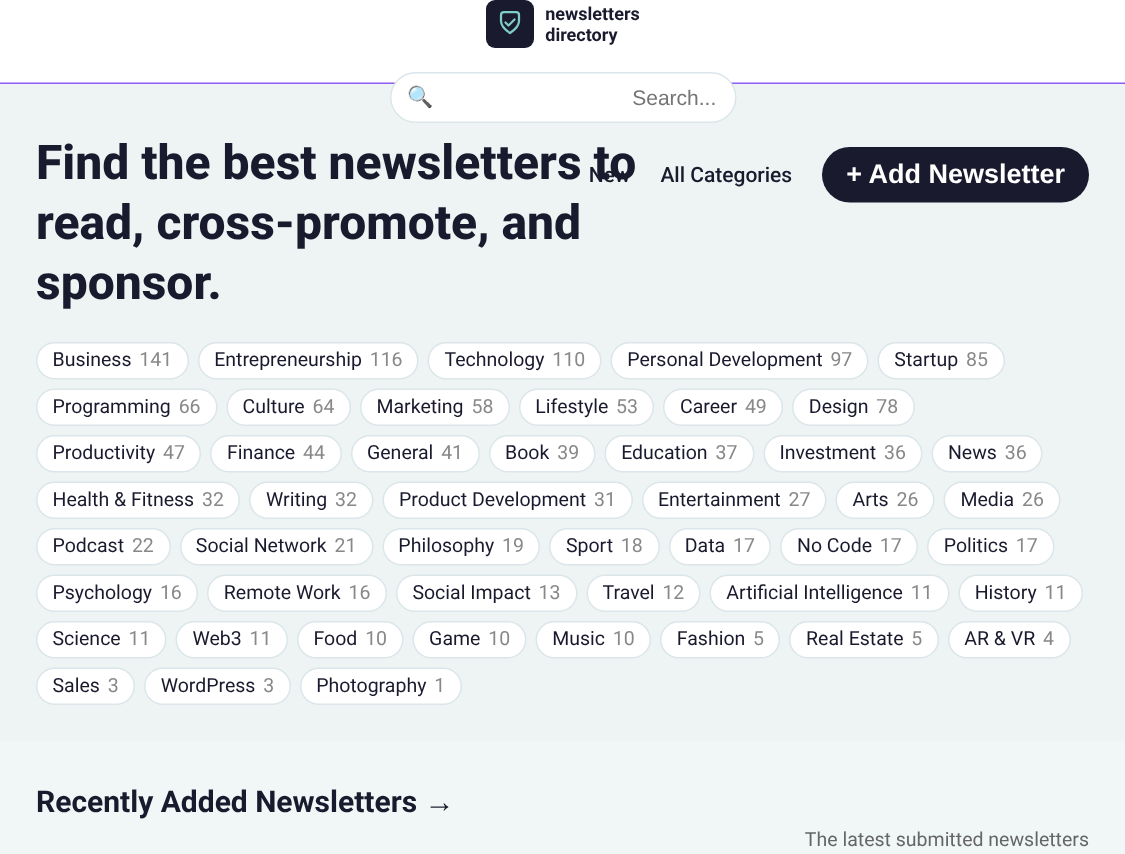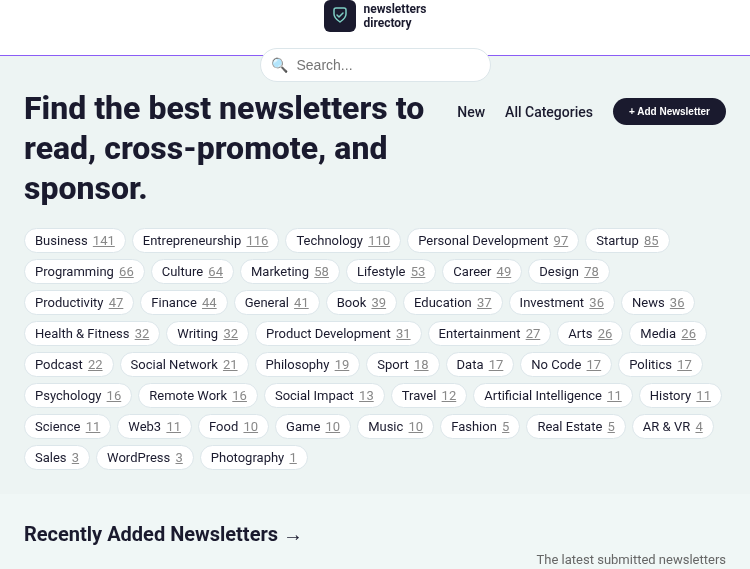--- a/index.html
+++ b/index.html
@@ -53,20 +53,21 @@
     }
     .search-bar input {
       width: 100%;
       padding: 8px 12px 8px 36px;
       border: 1.5px solid #dce6ea;
       border-radius: 20px;
       font-size: 14px;
       background: #fff;
       outline: none;
       color: #999;
+      text-align: right;
     }
     .search-icon-wrap {
       position: absolute;
       left: 12px;
       top: 50%;
       transform: translateY(-50%);
       color: #999;
       font-size: 14px;
     }
     .nav-links {
@@ -80,21 +81,21 @@
       color: #1a1a2e;
       text-decoration: none;
       font-weight: 500;
     }
     .add-btn {
       background: #1a1a2e;
       color: #fff;
       border: none;
       border-radius: 20px;
       padding: 8px 16px;
-      font-size: 10px;
+      font-size: 18px;
       font-weight: 600;
       cursor: pointer;
       white-space: nowrap;
     }
 
     
     .hero {
       background: #edf4f3;
       padding: 32px 24px 24px;
     }
@@ -117,21 +118,20 @@
       border-radius: 16px;
       padding: 4px 10px;
       font-size: 13px;
       color: #1a1a2e;
       cursor: pointer;
       white-space: nowrap;
     }
     .tag .count {
       color: #888;
       margin-left: 2px;
-      text-decoration: underline;
     }
 
     
     .recently-section {
       padding: 28px 24px 24px;
       background: #f0f7f6;
     }
     .section-title {
       font-size: 20px;
       font-weight: 700;

